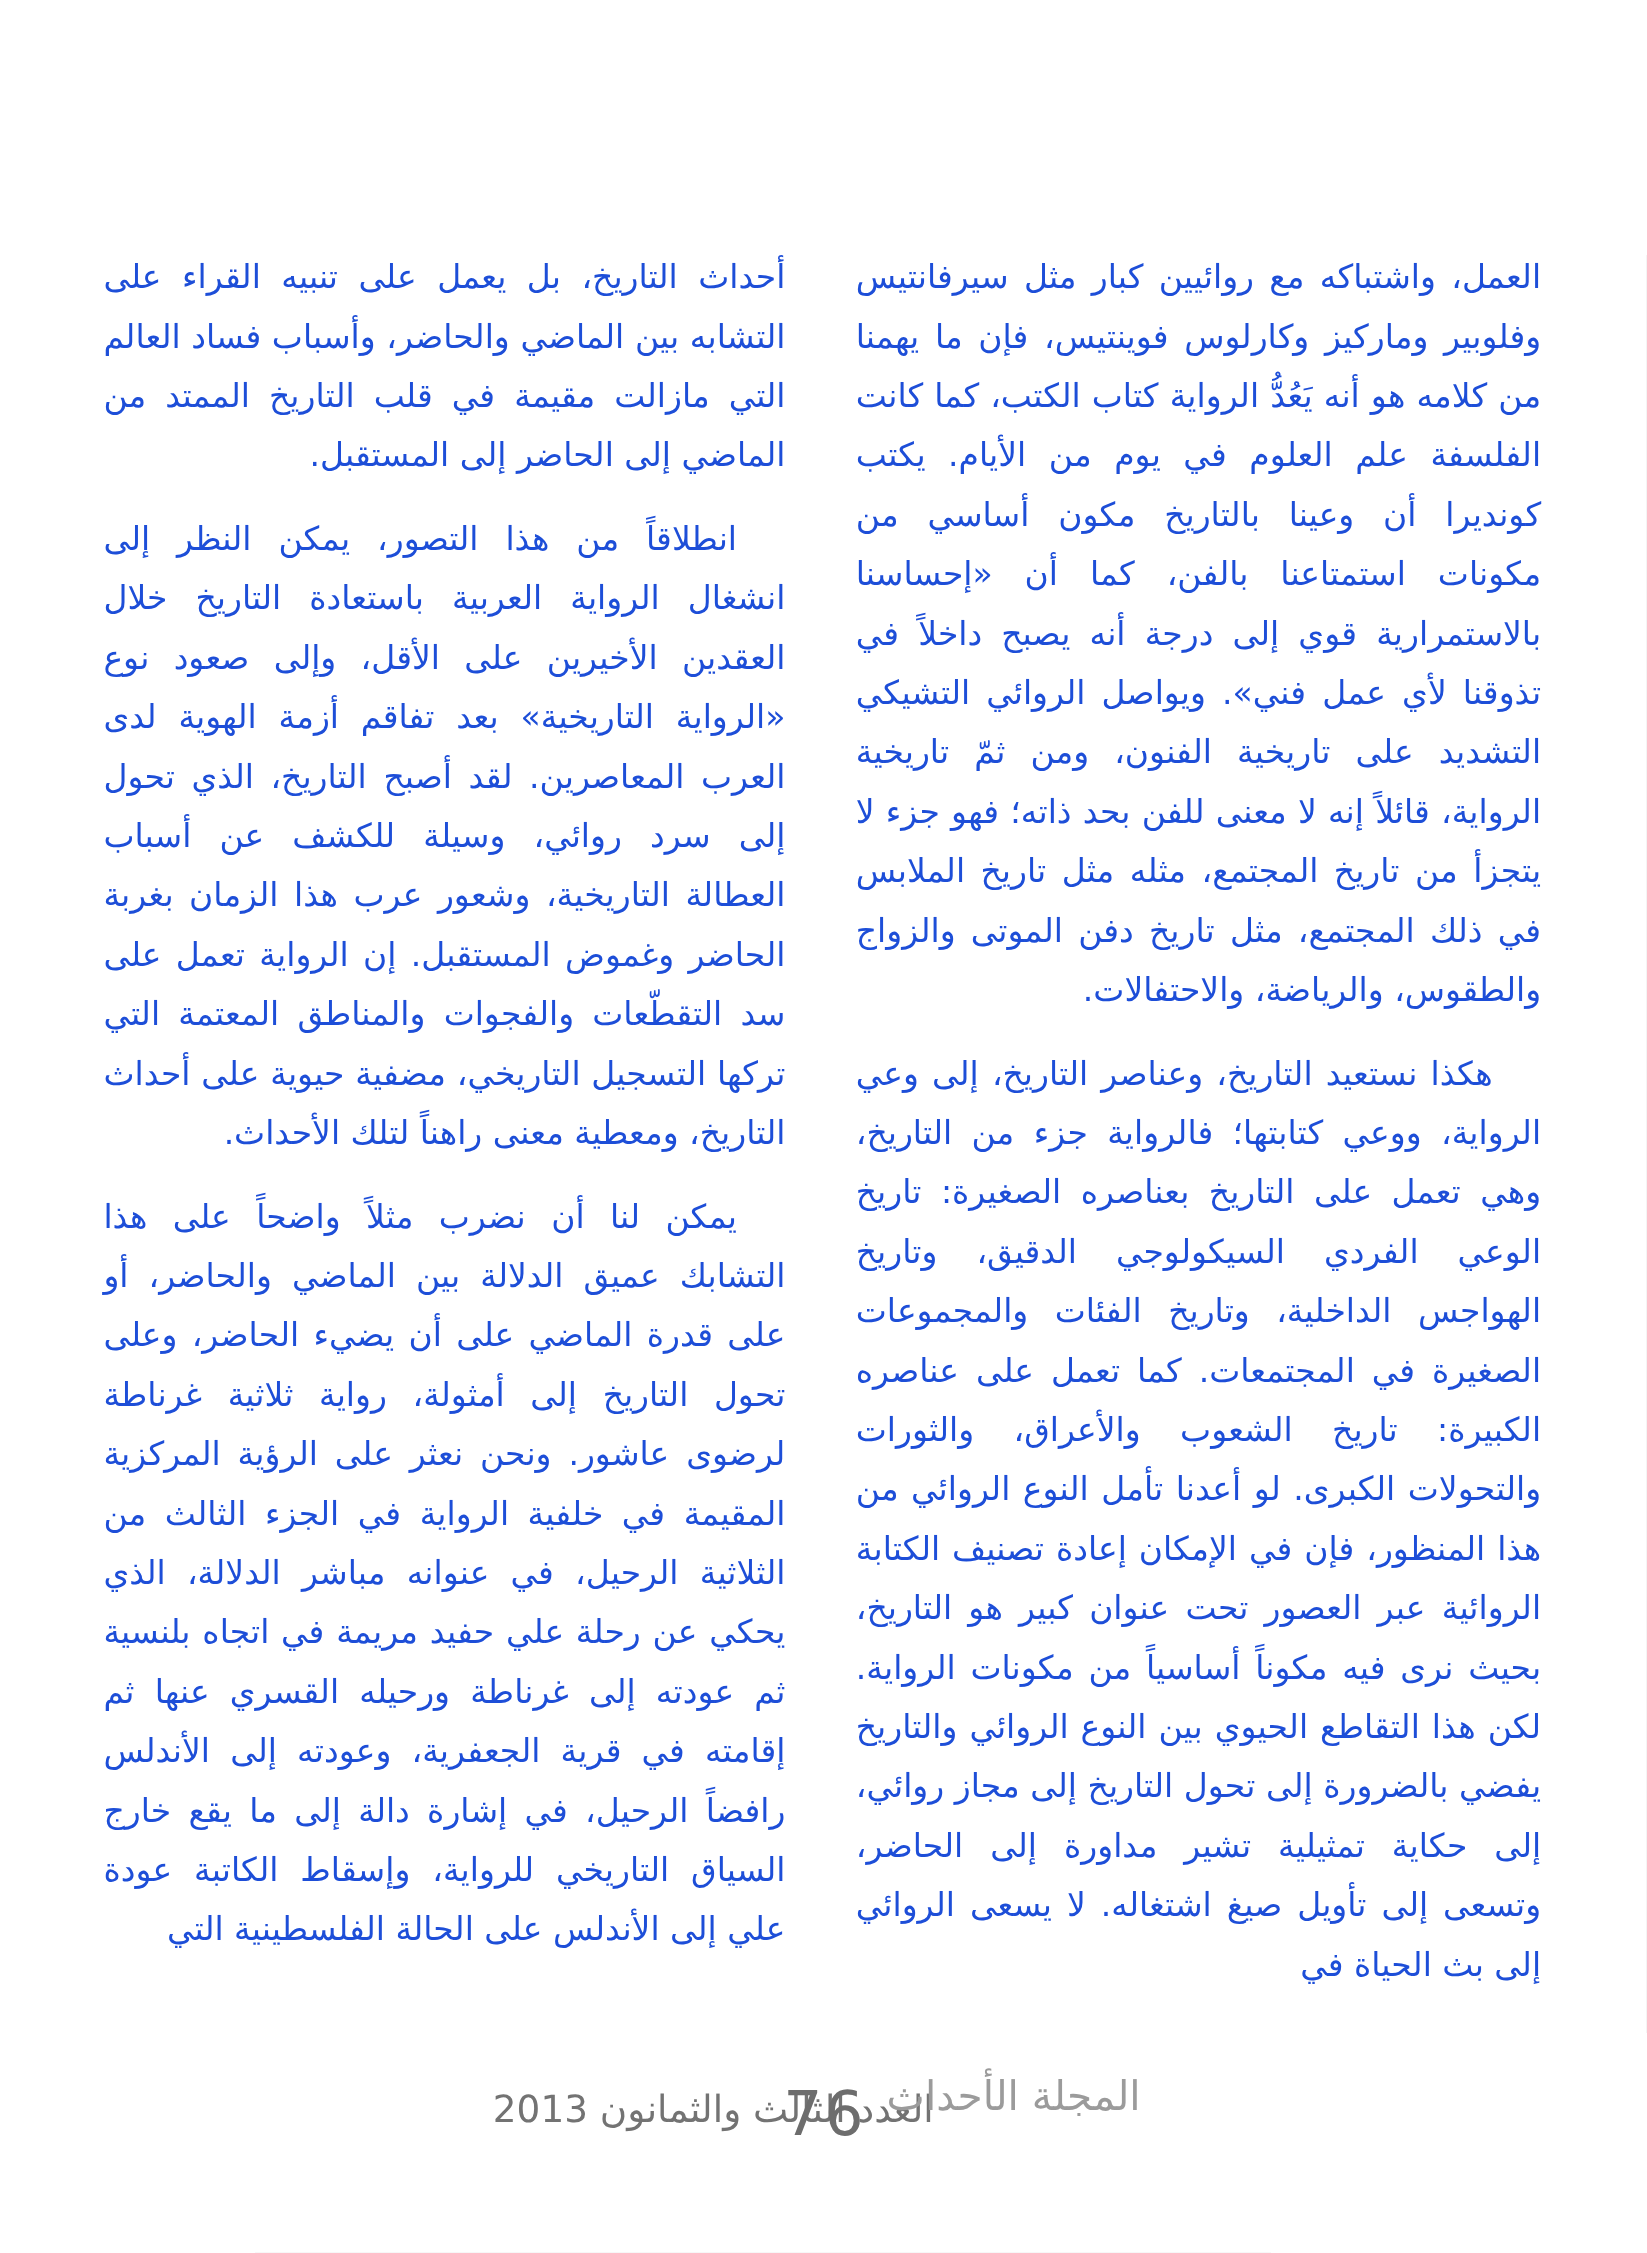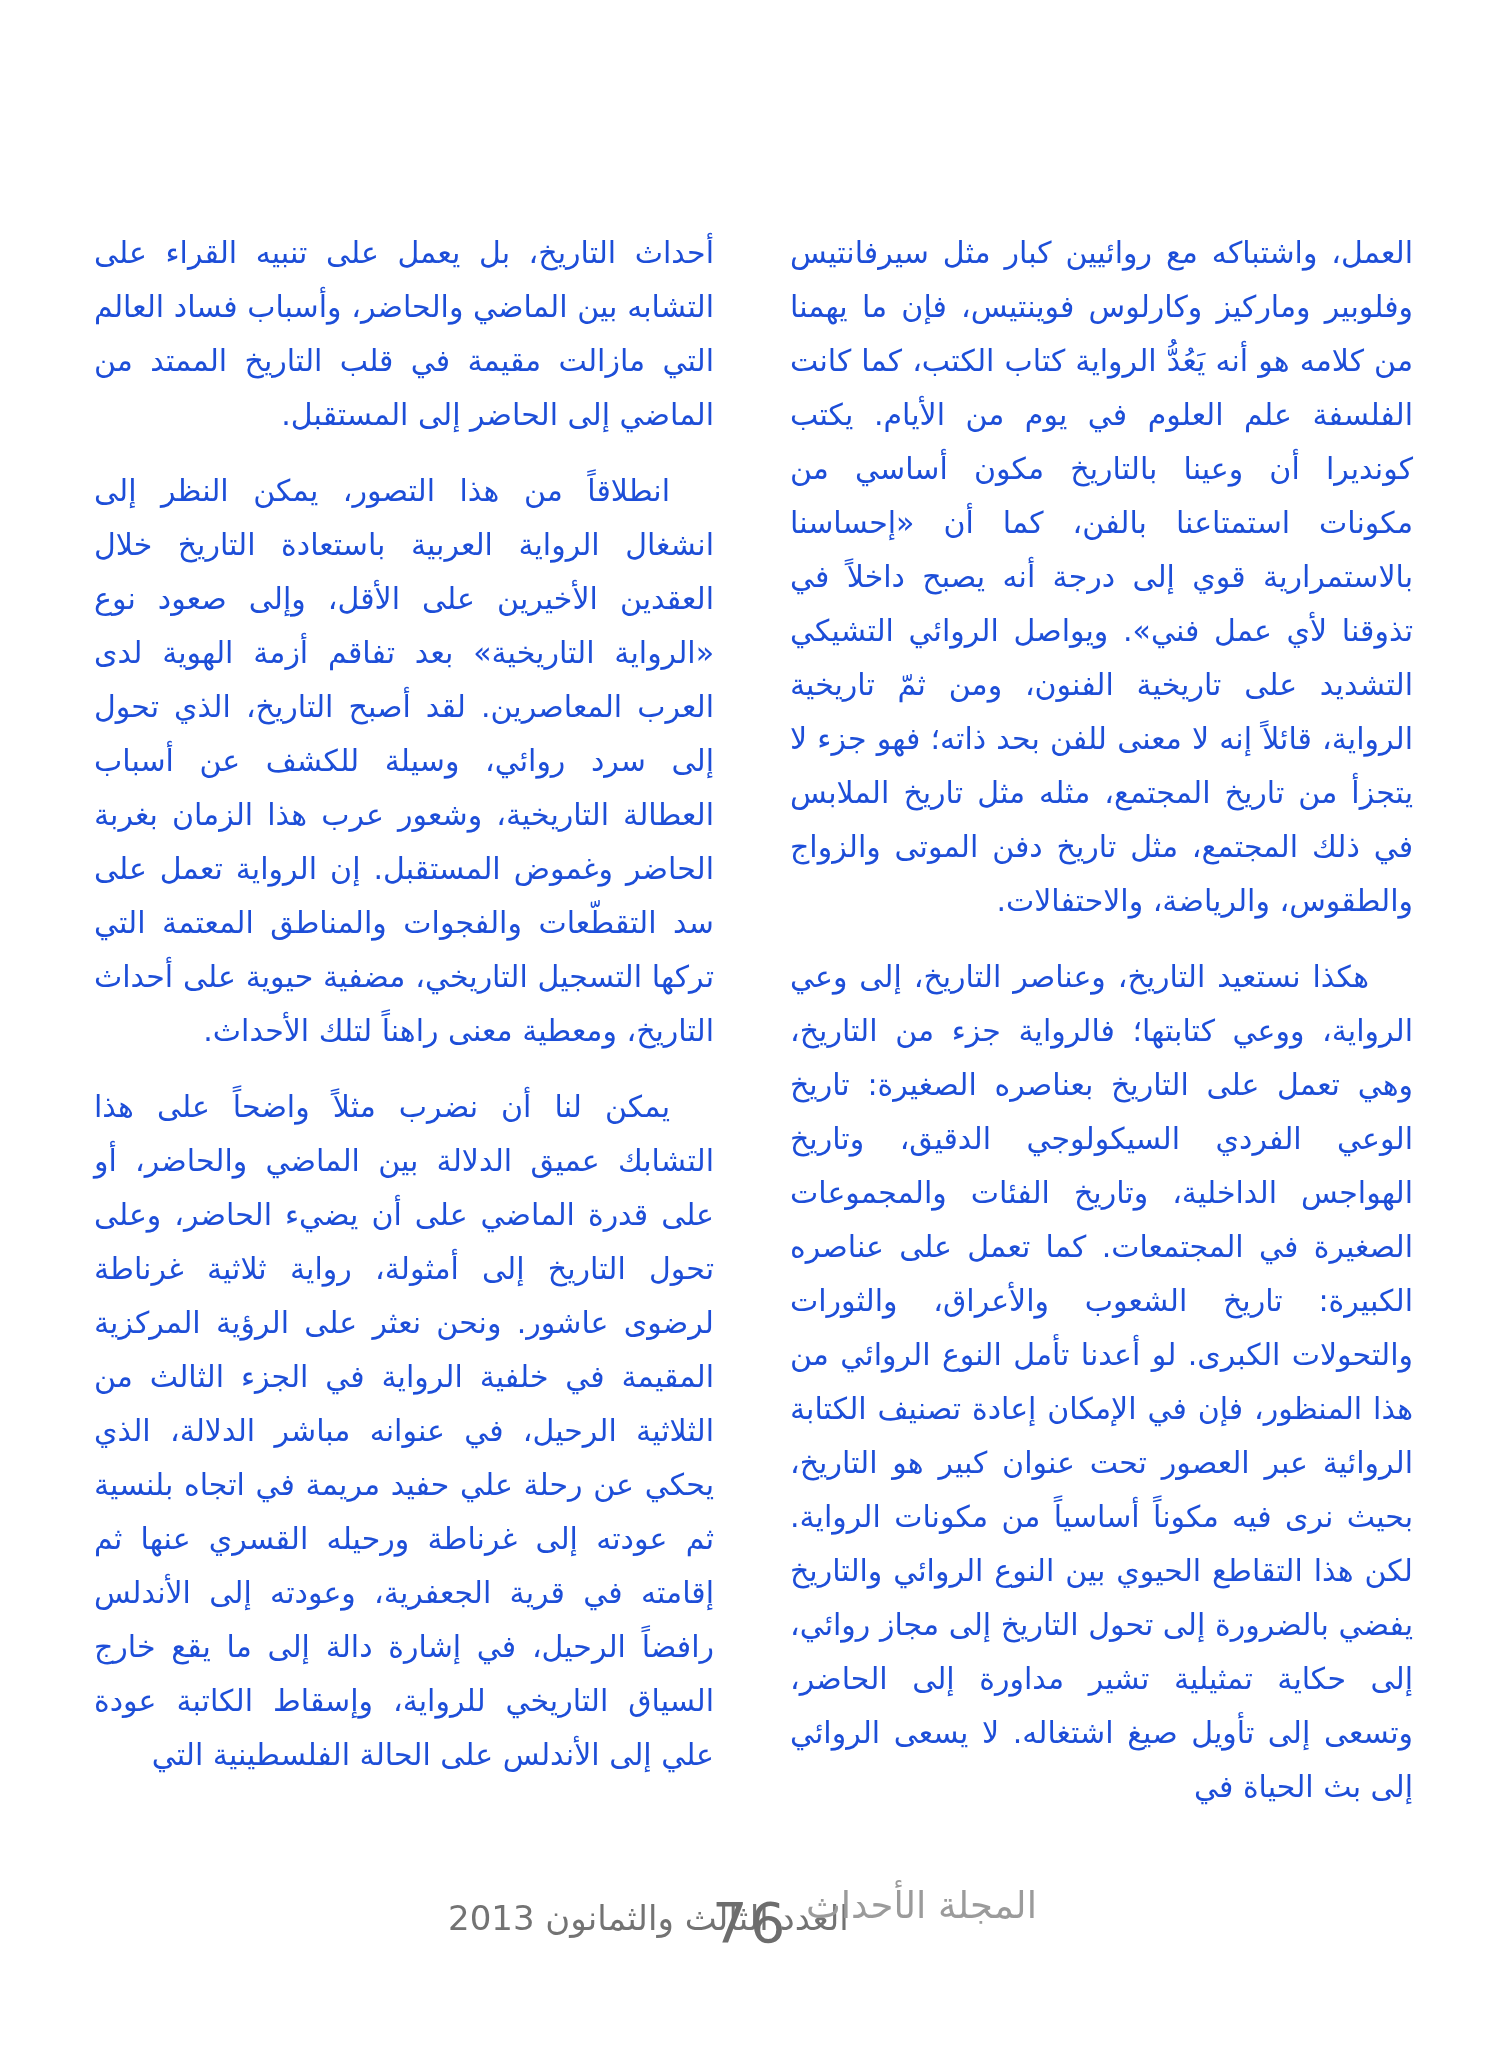--- a/index.html
+++ b/index.html
@@ -18,21 +18,21 @@
   .col {
     position: absolute;
     top: 226px;
     direction: rtl;
     text-align: justify;
     font-size: 30px;
     line-height: 54px;
     color: #1d4ed8;
   }
   .col-right {
-    right: 84px;
+    right: 96px;
     width: 623px;
   }
   .col-left {
     left: 94px;
     width: 620px;
   }
   .col p {
     margin: 0 0 22px 0;
     padding: 0;
   }

